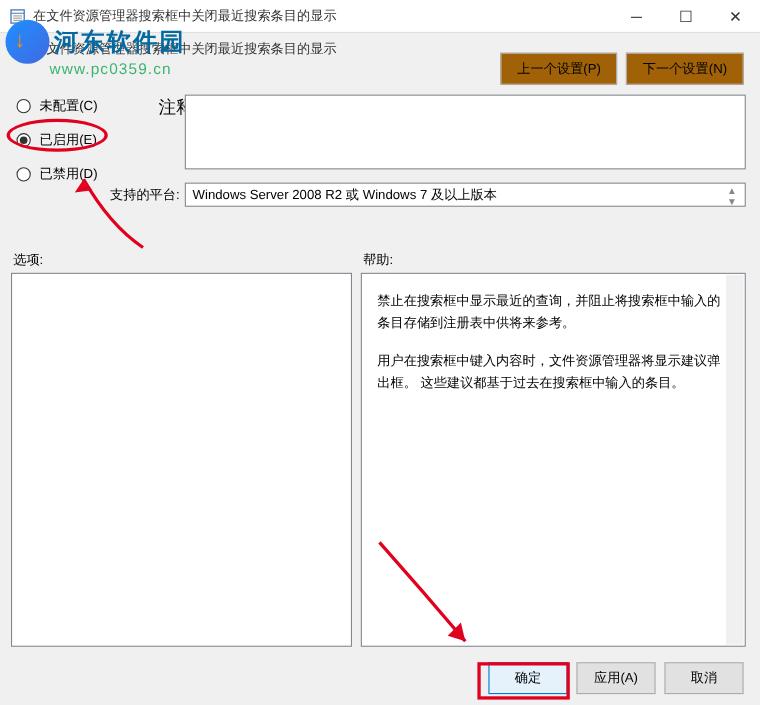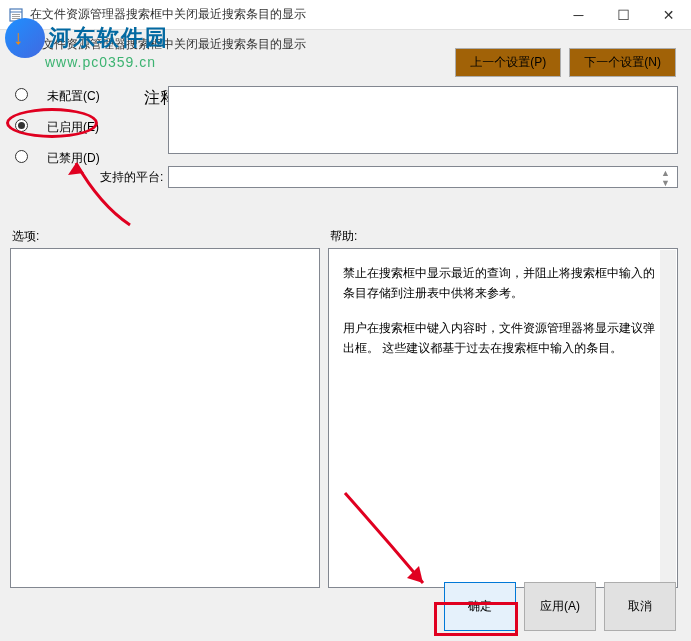--- a/index.html
+++ b/index.html
@@ -109,21 +109,22 @@
     .radio-group {
       position: absolute;
       top: 88px;
       left: 15px;
       display: flex;
       flex-direction: column;
       gap: 14px;
     }
     .radio-item {
       display: flex;
-      gap: 19px;
+      align-items: center;
+      gap: 8px;
       cursor: pointer;
     }
     .radio-circle {
       width: 13px;
       height: 13px;
       border: 1px solid #333;
       border-radius: 50%;
       display: flex;
       align-items: center;
       justify-content: center;
@@ -239,21 +240,21 @@
     .help-box p { margin-bottom: 14px; }
     .bottom-buttons {
       position: absolute;
       bottom: 10px;
       right: 15px;
       display: flex;
       gap: 8px;
     }
     .btn {
       width: 72px;
-      padding: 15px 0;
+      padding: 5px 0;
       border: 1px solid #adadad;
       background: #e1e1e1;
       font-size: 12px;
       cursor: pointer;
       text-align: center;
     }
     .btn-highlight {
       border: 1px solid #0078d7;
       background: #e5f1fb;
     }
@@ -335,20 +336,21 @@
   </label>
 </div>
 
 <div class="red-circle"></div>
 
 <div class="comment-label">注释:</div>
 <div class="comment-box"></div>
 
 <div class="platforms-label">支持的平台:</div>
 <div class="platforms-box">
+  <span>Windows Server 2008 R2 或 Windows 7 及以上版本</span>
   <div class="platforms-scroll">
     <span>▲</span>
       <span>▼</span>
   </div>
 </div>
 
 <svg class="arrow1" width="100" height="80">
   <path d="M 70 70 Q 40 50 16 8" stroke="#e00020" stroke-width="3" fill="none"></path>
   <polygon points="16,8 8,20 24,18" fill="#e00020"></polygon>
 </svg>

